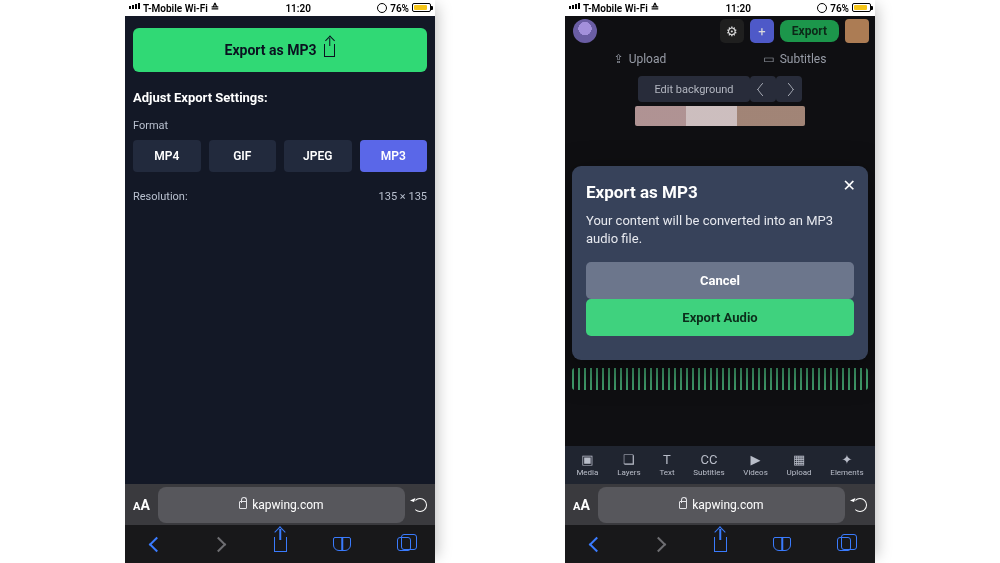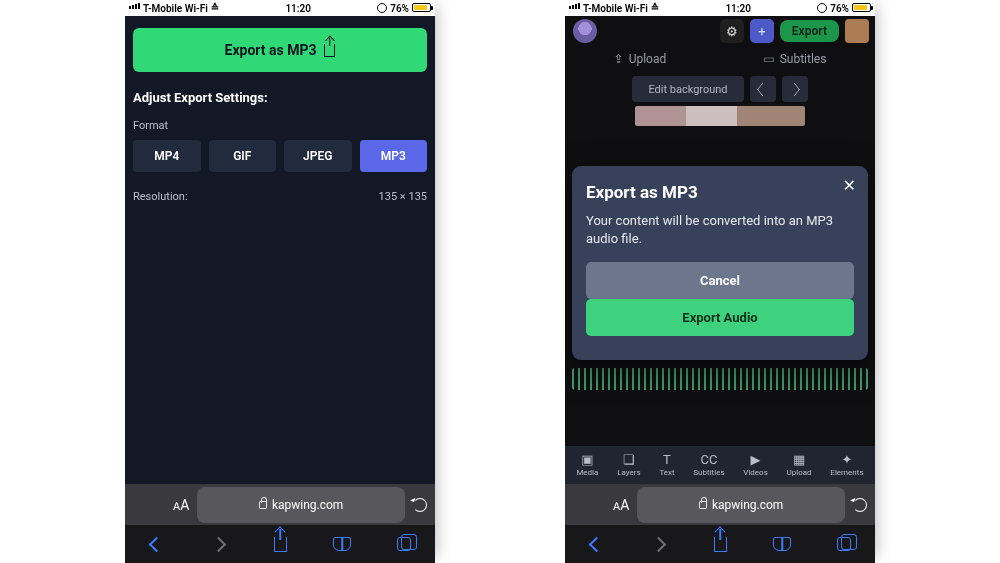--- a/index.html
+++ b/index.html
@@ -99,21 +99,21 @@
   .chev-left { width:6px; height:6px; border-left:2px solid #fff; border-bottom:2px solid #fff; transform:rotate(45deg); }
   
   .browser-bar {
     height:41px;
     background:#3a3a3e;
     display:flex;
     align-items:center;
     padding:0 8px;
     gap:8px;
   }
-  .aa { color:#fff; font-size:11px; font-weight:400;margin-left:40px; }
+  .aa { color:#fff; font-size:11px; font-weight:700; }
   .aa span:last-child{font-size:14px;}
   .url-pill {
     flex:1;
     background:#57575c;
     border-radius:8px;
     height:36px;
     display:flex;
     align-items:center;
     justify-content:center;
     gap:5px;
@@ -153,21 +153,21 @@
     padding:3px 6px;
     opacity:0.85;
   }
   .avatar{width:24px;height:24px;border-radius:50%;background:#555 radial-gradient(circle at 50% 40%, #bda7ff 35%, #7a6bbd 36%);margin-right:auto;margin-left:2px;}
   .editor-ico{width:24px;height:24px;border-radius:5px;background:#222; display:flex;align-items:center;justify-content:center;font-size:13px;}
   .editor-ico.blue{background:#5a67e8;}
   .export-small{background:#1fae55;color:#0c2d1a;font-weight:700;font-size:12px;padding:4px 12px;border-radius:8px;border:none;}
   .avatar2{width:24px;height:24px;border-radius:4px;background:#c89060;}
   .editor-row2{height:26px;display:flex;align-items:center;justify-content:space-around;color:#aeb3bf;font-size:12px;opacity:0.85;}
   .upl{display:flex;align-items:center;gap:5px;}
-  .editor-row3{display:flex;justify-content:center;gap:6px;padding:4px 10px;opacity:0.85;}
+  .editor-row3{display:flex;justify-content:center;padding:4px 10px;opacity:0.85;}
   .edit-bg{background:#2d3242;color:#cfd3de;font-size:11px;padding:6px 16px;border-radius:4px;border:none;}
   .arrow-sq{width:26px;height:26px;background:#2d3242;border-radius:4px;display:flex;align-items:center;justify-content:center;}
   .arrow-sq span{width:9px;height:9px;border-left:1.5px solid #cfd3de;border-top:1.5px solid #cfd3de;border-radius:2px 0 0 0;transform:rotate(-45deg) skew(-5deg,-5deg);}
   .canvas-img{margin:0 auto;width:170px;height:20px;overflow:hidden;border-radius:2px;background:linear-gradient(90deg,#caa 0 30%,#edd 30% 60%,#b98 60%);opacity:0.85;}
   .modal {
     position:absolute;
     left:7px; right:7px; top:150px;
     background:#37425a;
     border-radius:9px;
     padding:16px 14px 14px;

